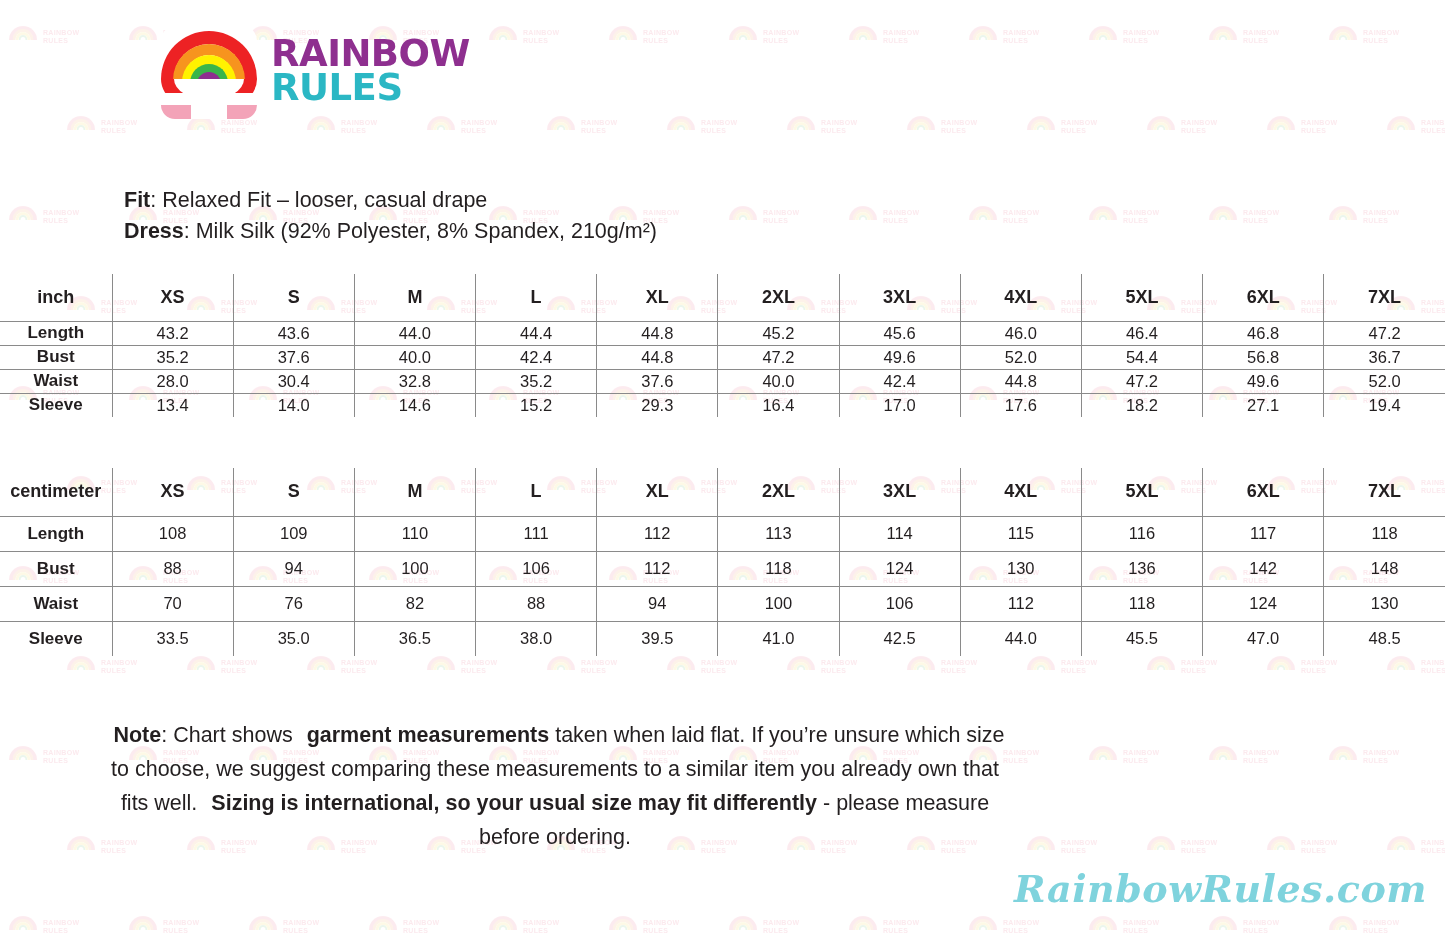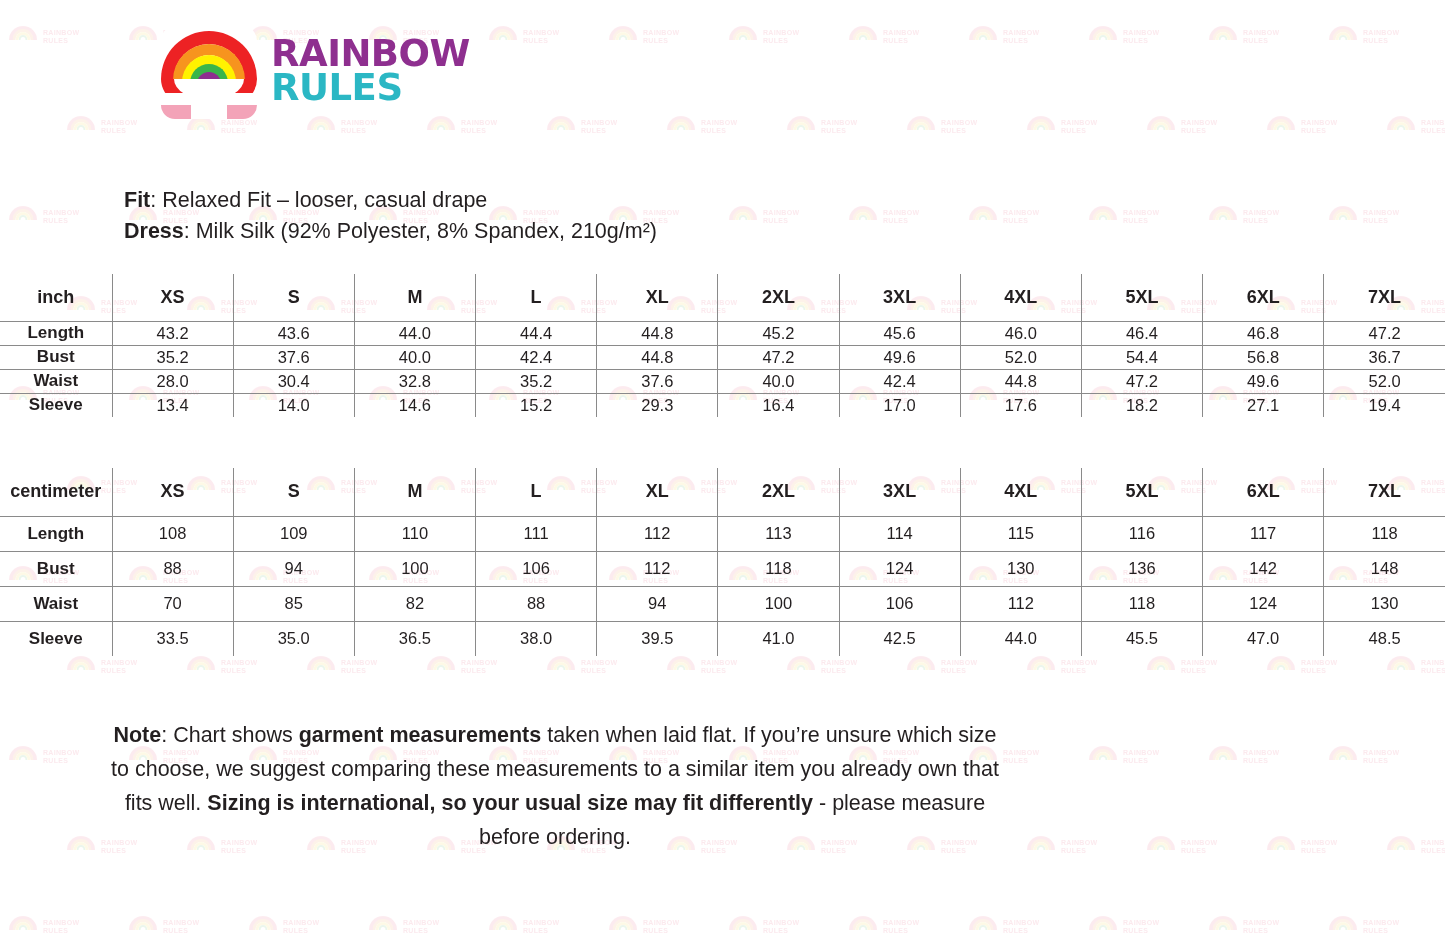--- a/index.html
+++ b/index.html
@@ -184,21 +184,21 @@
   .note {
     position: absolute;
     left: 105px;
     top: 718px;
     width: 900px;
     text-align: center;
     font-size: 21.5px;
     line-height: 34px;
     z-index: 3;
   }
-  .note b { font-weight: bold; }
+  .note b { font-weight: bold; margin-left: 8px; }
   .note2 {
     position: absolute;
     left: 105px;
     top: 875px;
     width: 900px;
     text-align: center;
     font-size: 21.5px;
     line-height: 32px;
     z-index: 3;
   }
@@ -1960,21 +1960,21 @@
             <td>118</td>
             <td>124</td>
             <td>130</td>
             <td>136</td>
             <td>142</td>
             <td>148</td>
           </tr>
           <tr>
             <th>Waist</th>
             <td>70</td>
-            <td>85</td>
+            <td>76</td>
             <td>82</td>
             <td>88</td>
             <td>94</td>
             <td>100</td>
             <td>106</td>
             <td>112</td>
             <td>118</td>
             <td>124</td>
             <td>130</td>
           </tr>
@@ -1994,13 +1994,14 @@
           </tr>
         </tbody>
     </table>
   </div>
 
   <div class="note">
     <b>Note</b><span>: Chart shows </span><b>garment measurements</b><span> taken when laid flat. If you’re unsure which size to choose, we suggest comparing these measurements to a similar item you already own that fits well. </span><b>Sizing is international, so your usual size may fit differently</b><span> - please measure before ordering.</span>
   </div>
 
 
+  <div class="site">RainbowRules.com</div>
 </div>
 
 </body></html>

